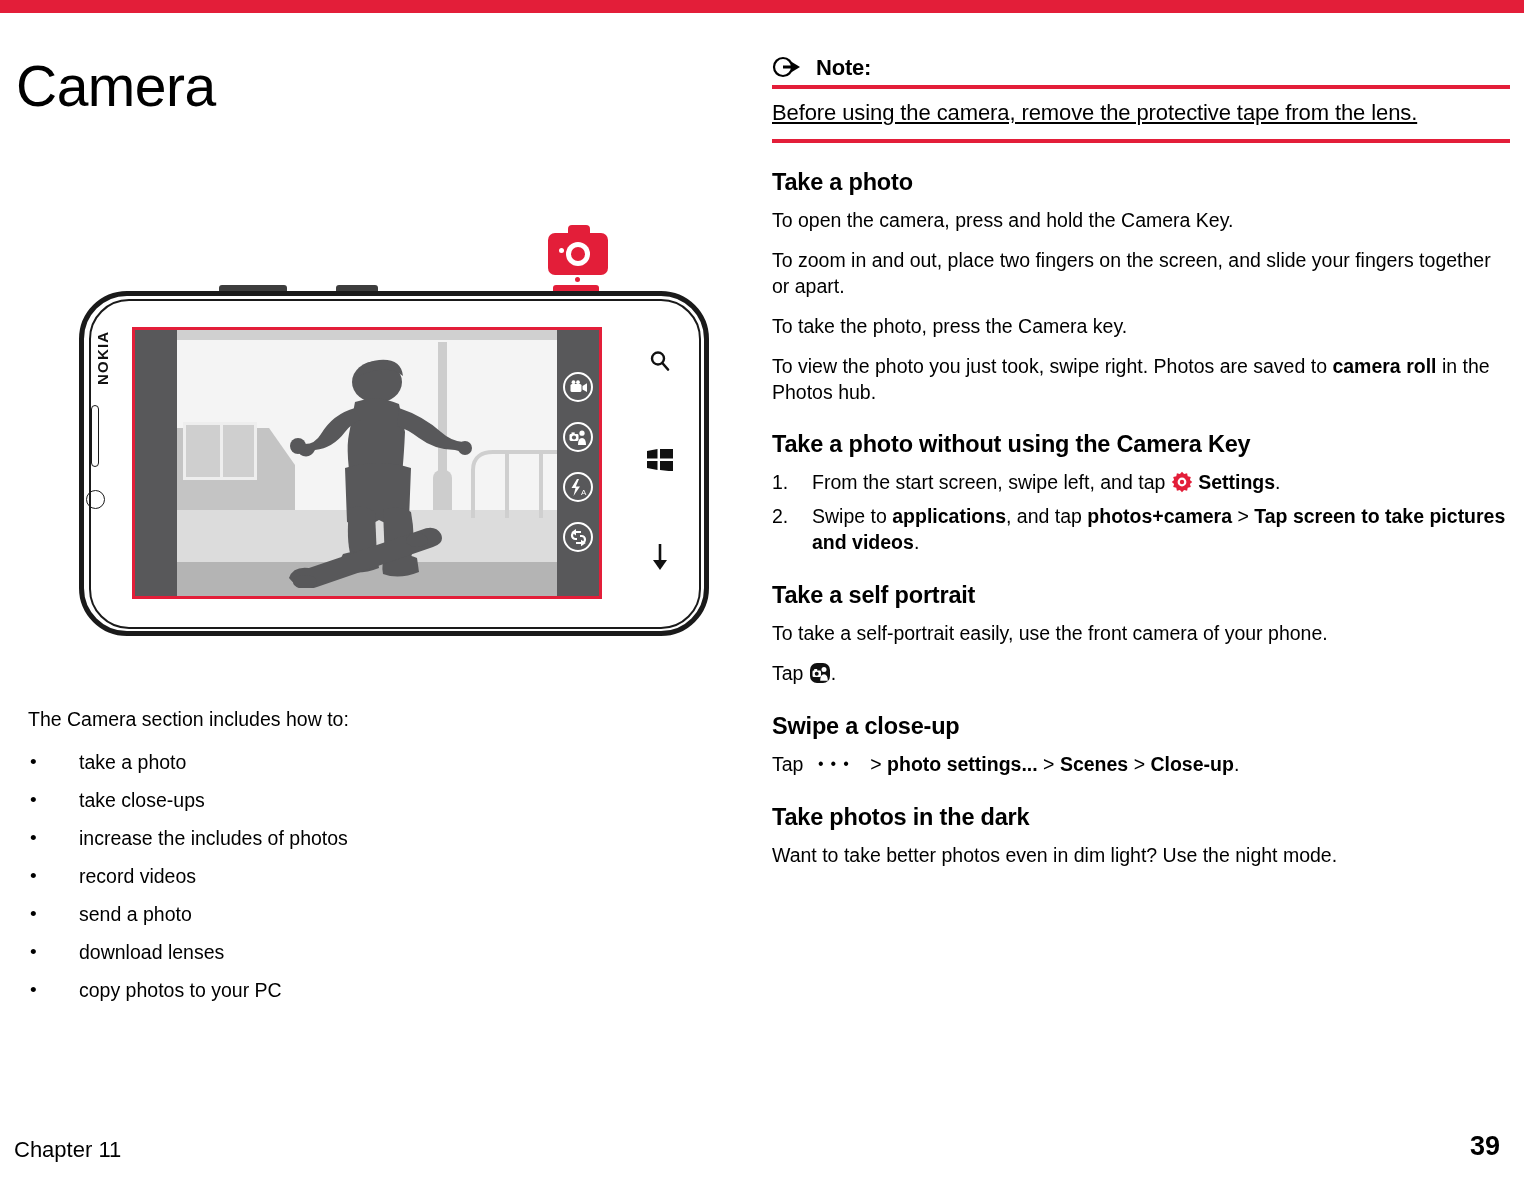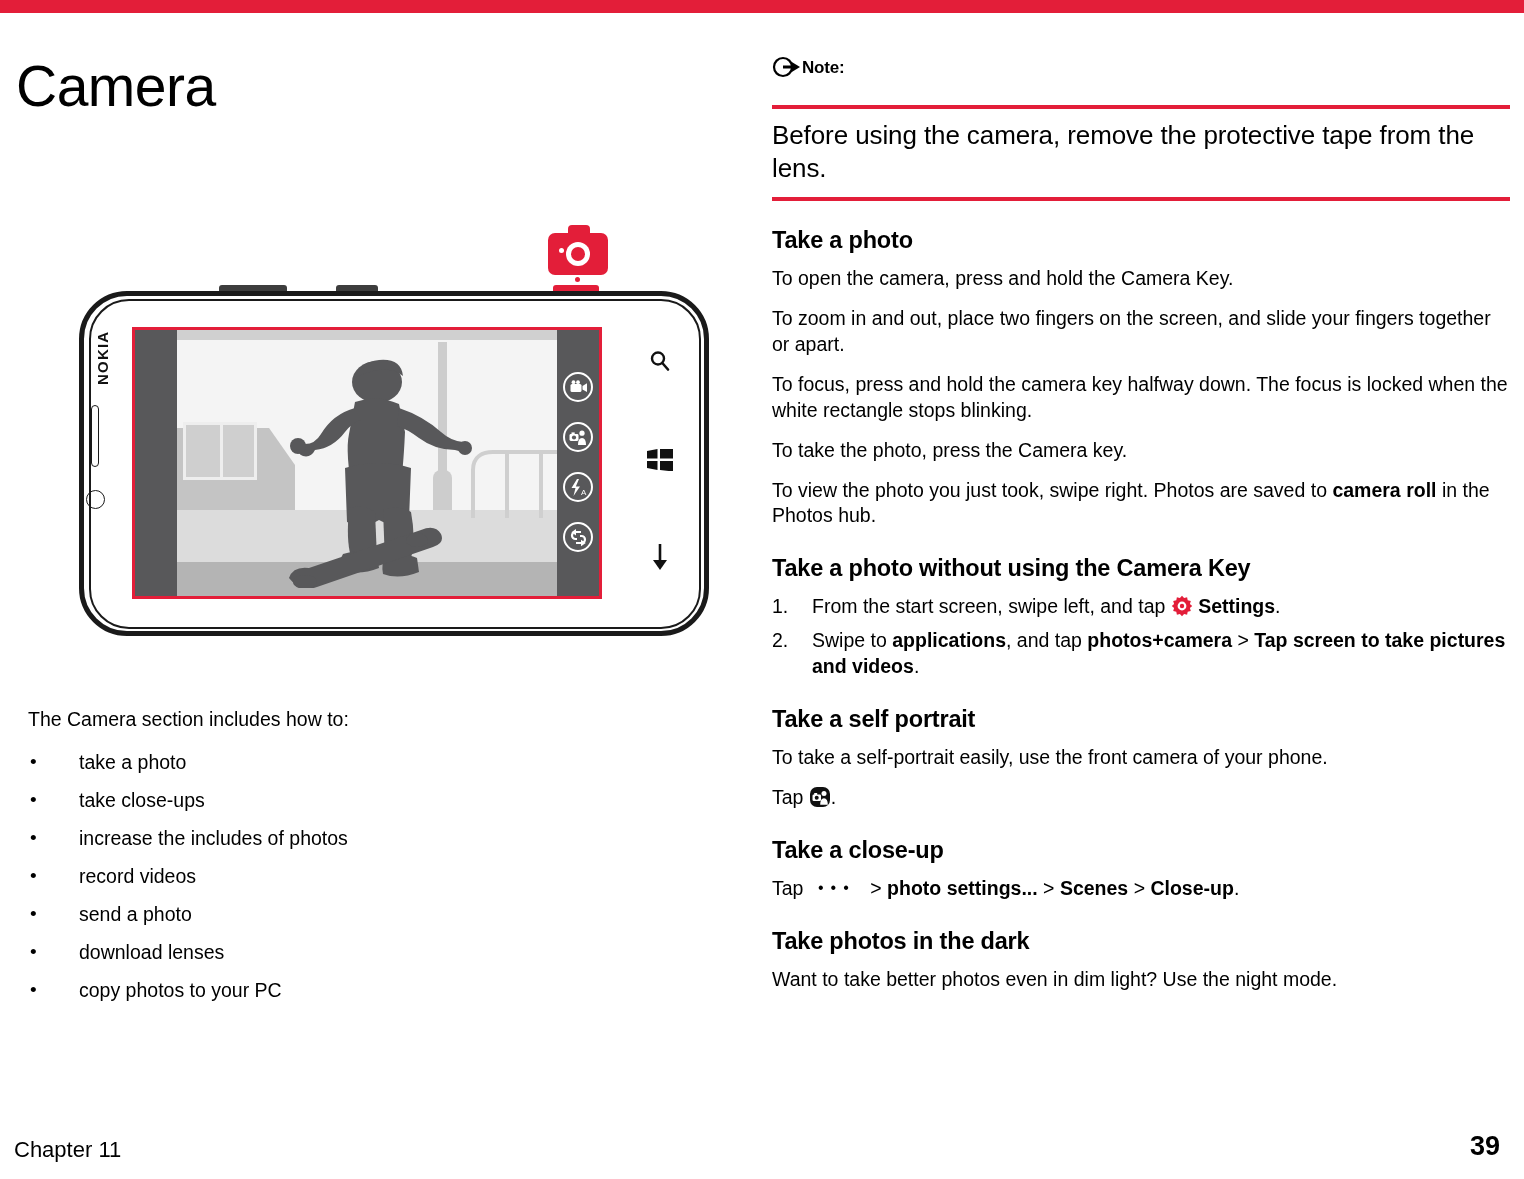--- a/index.html
+++ b/index.html
@@ -275,33 +275,34 @@
   .bullets li::before {
     content: "\2022";
     position: absolute;
     left: 2px; top: -1px;
     font-size: 19px;
   }
 
   
   .note-head {
     display: flex; align-items: center;
-    gap: 0;
-    font-size: 17px;
+    gap: 14px;
+    font-size: 22px;
     font-weight: bold;
-    margin: 0 0 24px 0;
+    margin: 0 0 4px 0;
     letter-spacing: -0.2px;
   }
   .note-icon { width: 30px; height: 26px; display:inline-flex; align-items:center; }
   .rule { height: 4px; background: #e31e39; width: 100%; }
   .note-body {
-    font-size: 26px;
+    font-size: 22px;
     line-height: 1.27;
     padding: 10px 0 12px 0;
     letter-spacing: -0.1px;
+    text-decoration: underline;
   }
 
   h2.sec {
     font-size: 23.5px;
     font-weight: bold;
     margin: 26px 0 12px 0;
     letter-spacing: -0.2px;
   }
   p.body {
     font-size: 19.5px;
@@ -525,21 +526,20 @@
       <span>Note:</span>
     </div>
 
     <div class="rule"></div>
     <div class="note-body">Before using the camera, remove the protective tape from the lens.</div>
     <div class="rule"></div>
 
     <h2 class="sec">Take a photo</h2>
     <p class="body">To open the camera, press and hold the Camera Key.</p>
     <p class="body">To zoom in and out, place two fingers on the screen, and slide your fingers together or apart.</p>
-    <p class="body">To focus, press and hold the camera key halfway down. The focus is locked when the white rectangle stops blinking.</p>
     <p class="body">To take the photo, press the Camera key.</p>
     <p class="body">
       <span>To view the photo you just took, swipe right. Photos are saved to </span><b>camera roll</b><span> in the Photos hub.</span>
     </p>
 
     <h2 class="sec">Take a photo without using the Camera Key</h2>
     <ol class="steps">
       <li>
         <span>From the start screen, swipe left, and tap </span><span class="inline-gear"><svg width="22" height="22" viewBox="0 0 22 22">
               <path fill="#e31e39" d="M11 0.8l2.1 2.3 3-0.9 0.6 3.1 3.1 0.6-0.9 3 2.3 2.1-2.3 2.1 0.9 3-3.1 0.6-0.6 3.1-3-0.9L11 21.2 8.9 18.9l-3 0.9-0.6-3.1-3.1-0.6 0.9-3L0.8 11l2.3-2.1-0.9-3 3.1-0.6 0.6-3.1 3 0.9z"></path>
@@ -558,21 +558,21 @@
       <span>Tap </span><span class="inline-selfie"><svg width="22" height="22" viewBox="0 0 22 22">
             <rect x="1" y="1" width="20" height="20" rx="7" fill="#111"></rect>
             <rect x="3.5" y="8.5" width="8.5" height="6.5" rx="1.3" fill="#fff"></rect>
             <circle cx="7.7" cy="11.7" r="2" fill="#111"></circle>
             <rect x="5.2" y="7" width="3" height="2" fill="#fff"></rect>
             <circle cx="15" cy="7.6" r="2.5" fill="#fff"></circle>
             <path d="M11.2 18.8 q0 -6.6 3.8 -6.6 q3.8 0 3.8 6.6z" fill="#fff"></path>
           </svg></span><span>.</span>
     </p>
 
-    <h2 class="sec">Take a close-up</h2>
+    <h2 class="sec">Swipe a close-up</h2>
     <p class="body">
       <span>Tap </span><span class="inline-dots">•••</span><span> &gt; </span><b>photo settings...</b><span> &gt; </span><b>Scenes</b><span> &gt; </span><b>Close-up</b><span>.</span>
     </p>
 
     <h2 class="sec">Take photos in the dark</h2>
     <p class="body">Want to take better photos even in dim light? Use the night mode.</p>
   </div>
 
   <div class="footer-chapter">Chapter 11</div>
   <div class="footer-page">39</div>

